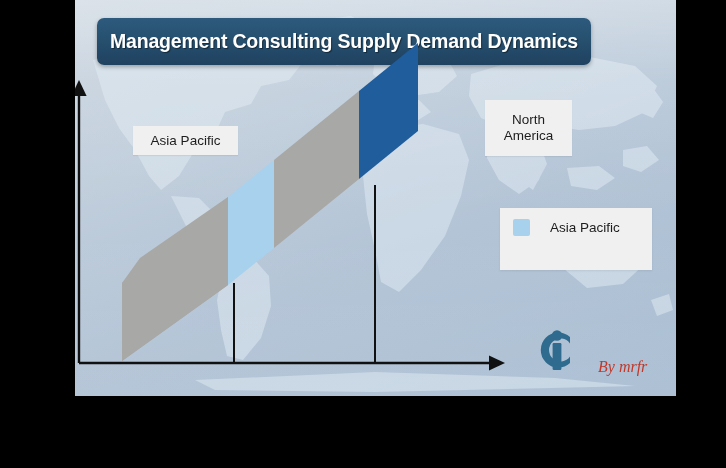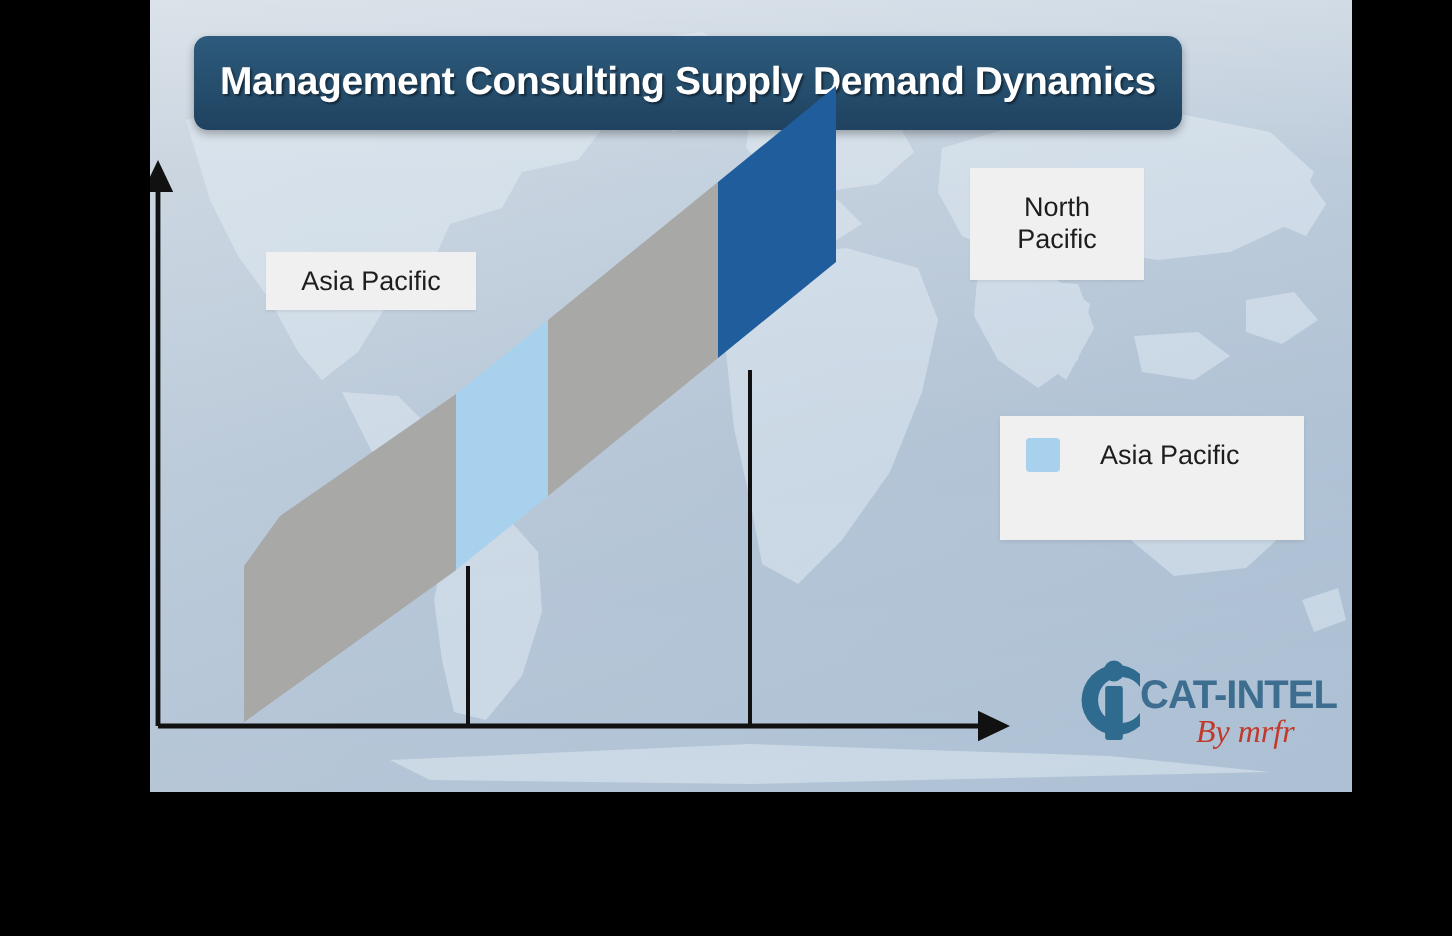--- a/index.html
+++ b/index.html
@@ -103,21 +103,21 @@
     font-size: 13.5px;
     line-height: 1.18;
     text-align: center;
     display: flex;
     align-items: center;
     justify-content: center;
     box-sizing: border-box;
     box-shadow: 0 1px 1px rgba(0,0,0,0.06);
   }
   #label-asia  { left: 58px;  top: 126px; width: 105px; height: 29px; }
-  #label-north { left: 410px; top: 84px;  width: 87px;  height: 56px; }
+  #label-north { left: 410px; top: 100px;  width: 87px;  height: 56px; }
 
   
   #legend {
     position: absolute;
     left: 425px;
     top: 208px;
     width: 152px;
     height: 62px;
     background: #f0f0f0;
     box-sizing: border-box;
@@ -262,38 +262,37 @@
       
     </div>
 
     <div class="labelbox" id="label-asia">
       <span>Asia Pacific</span>
     </div>
 
     <div class="labelbox" id="label-north">
       <span>
         <span>North</span><br>
-        <span>Pacific</span>
+        <span>America</span>
       </span>
     </div>
 
     <div id="legend">
       <div class="legend-row">
         <span class="legend-swatch" style="background:#a8d1ed;"></span>
         <span class="legend-label">Asia Pacific</span>
       </div>
     </div>
 
     <div id="logo">
       <svg id="logo-mark" viewBox="0 0 48 48">
 
         <path d="M40 11 A17.5 17.5 0 1 0 40 37 L40 30.5 A11.5 11.5 0 1 1 40 17.5 Z" fill="#2f6b8f"></path>
 
         <circle cx="27" cy="9.5" r="5.2" fill="#2f6b8f"></circle>
 
         <rect x="22.6" y="17" width="8.8" height="27" rx="1.2" fill="#2f6b8f"></rect>
       </svg>
-      <div id="logo-wordmark">CAT-INTEL</div>
       <div id="logo-tagline">By mrfr</div>
     </div>
 
   </div>
 </div>
 
 </body></html>

